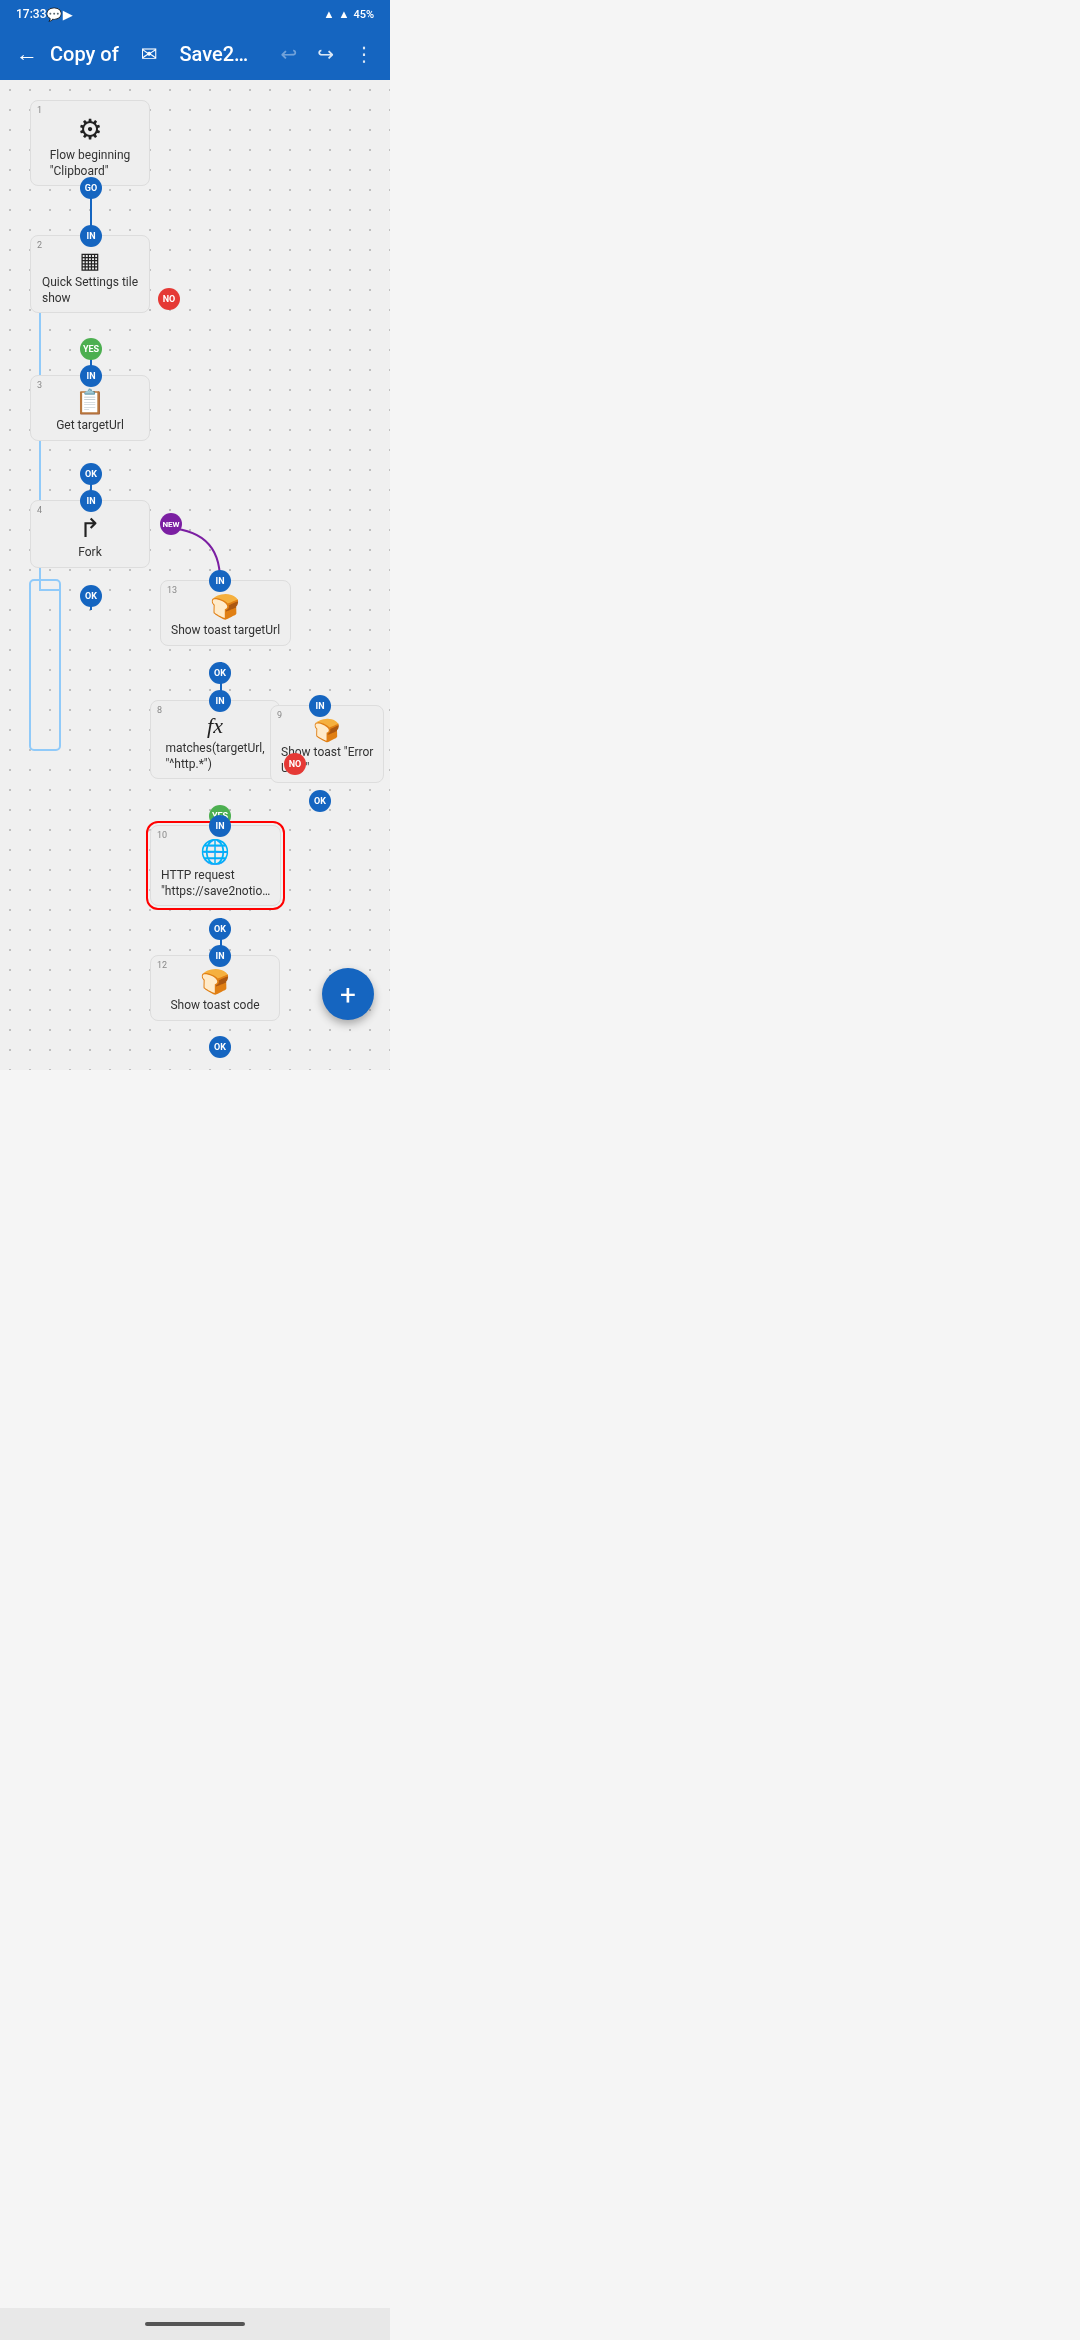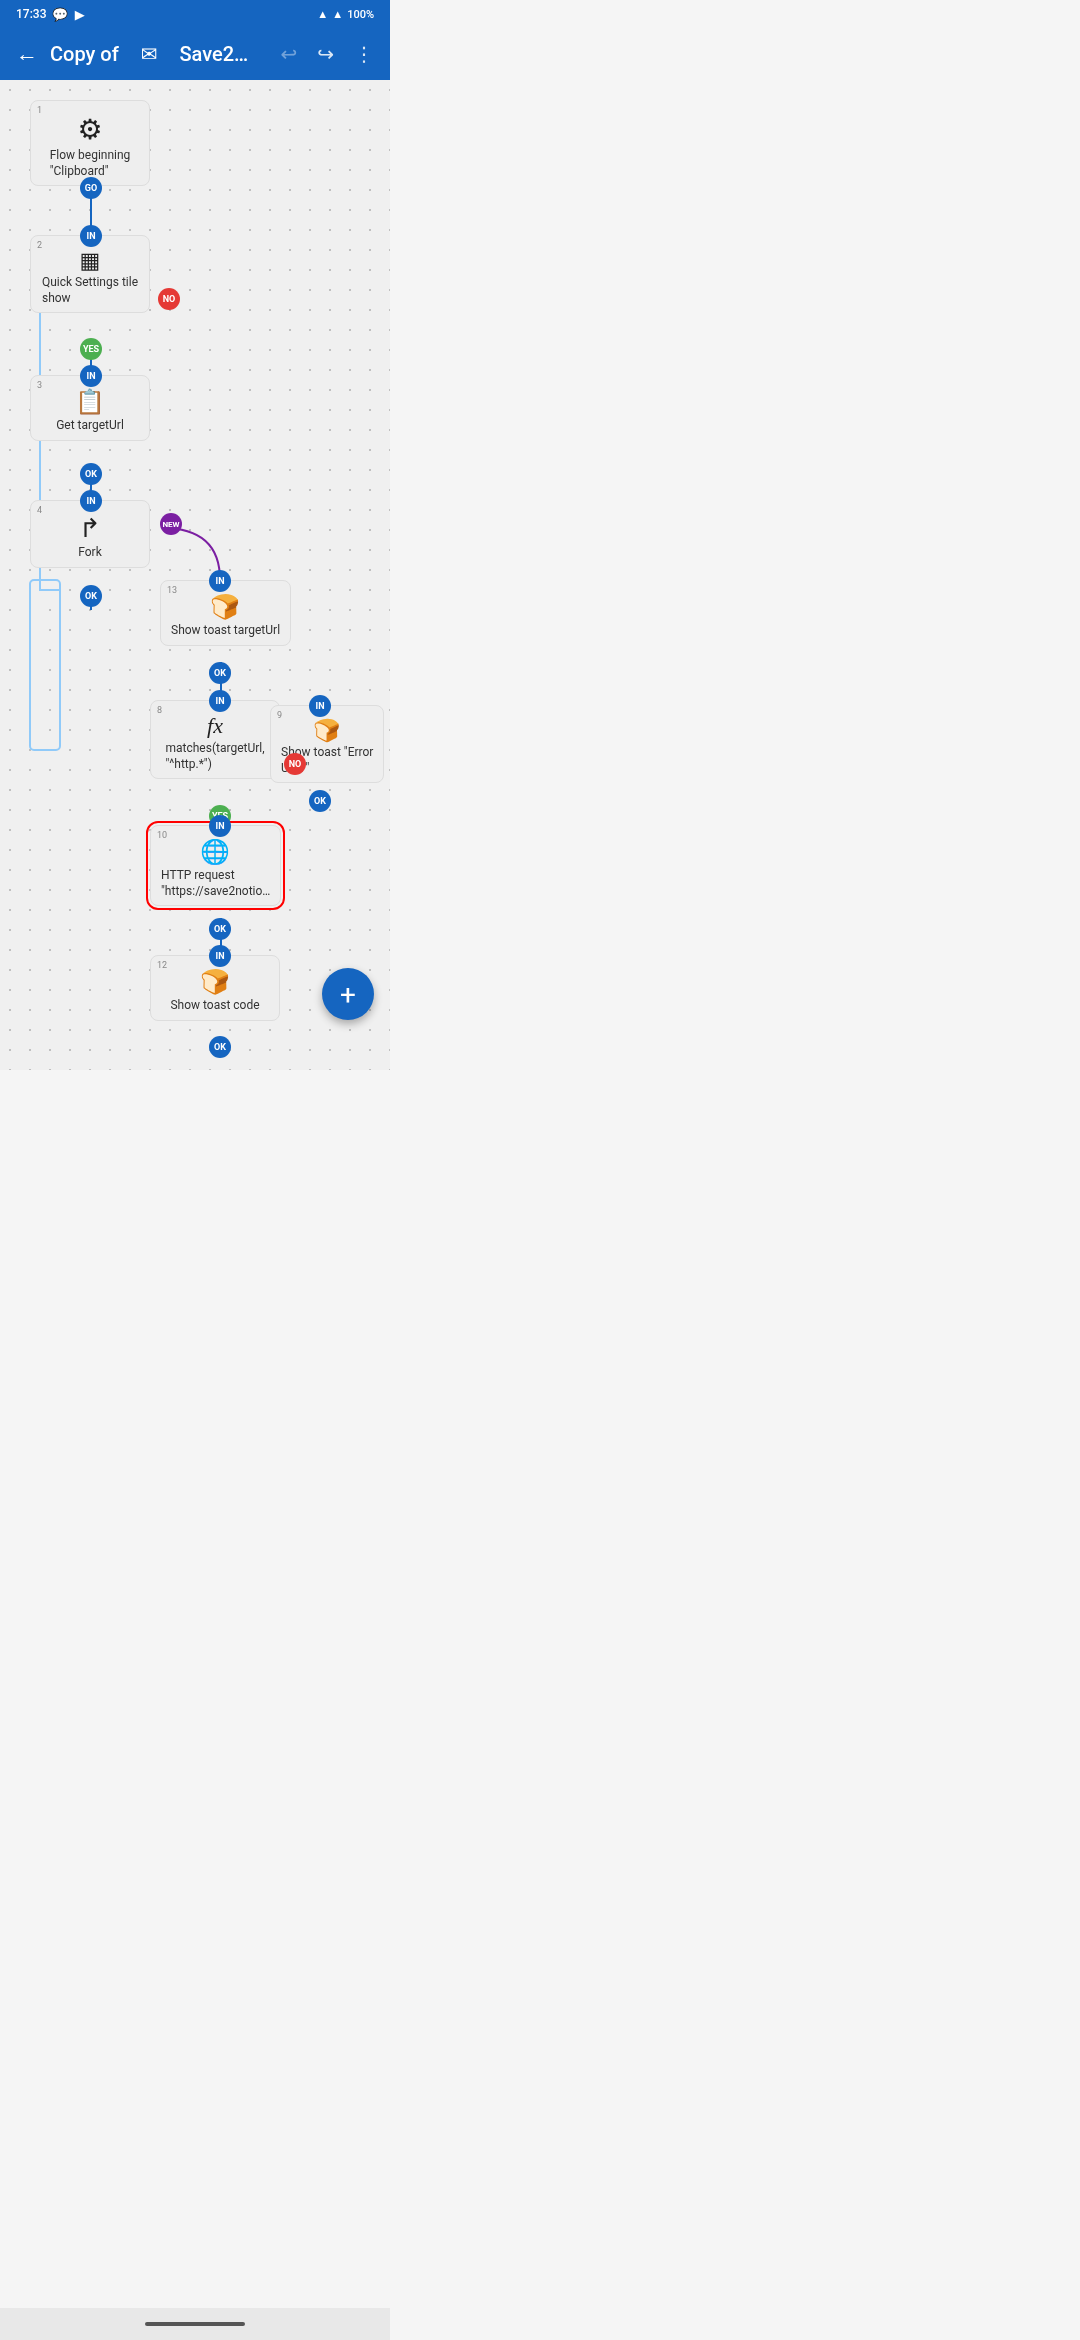--- a/index.html
+++ b/index.html
@@ -18,21 +18,21 @@
       background: #1565c0;
       color: white;
       display: flex;
       justify-content: space-between;
       align-items: center;
       padding: 6px 16px;
       height: 28px;
       font-size: 12px;
       font-weight: 500;
     }
-    .status-left { display: flex; align-items: center; gap: 6px; }
+    .status-left { display: flex; align-items: center; }
     .status-right { display: flex; align-items: center; gap: 4px; font-size: 11px; }
 
     
     .app-bar {
       background: #1565c0;
       color: white;
       display: flex;
       align-items: center;
       padding: 0 8px;
       height: 52px;
@@ -192,21 +192,21 @@
 
 <div class="status-bar">
   <div class="status-left">
     <span>17:33</span>
     <span style="font-size:13px;">💬</span>
     <span style="font-size:13px;">▶</span>
   </div>
   <div class="status-right">
     <span>▲</span>
     <span>▲</span>
-    <span>100%</span>
+    <span>45%</span>
   </div>
 </div>
 
 <div class="app-bar">
   <div class="app-bar-back">←</div>
   <div class="app-bar-title">
     <span>Copy of</span>
     <span>✉</span>
     <span>Save2…</span>
   </div>

